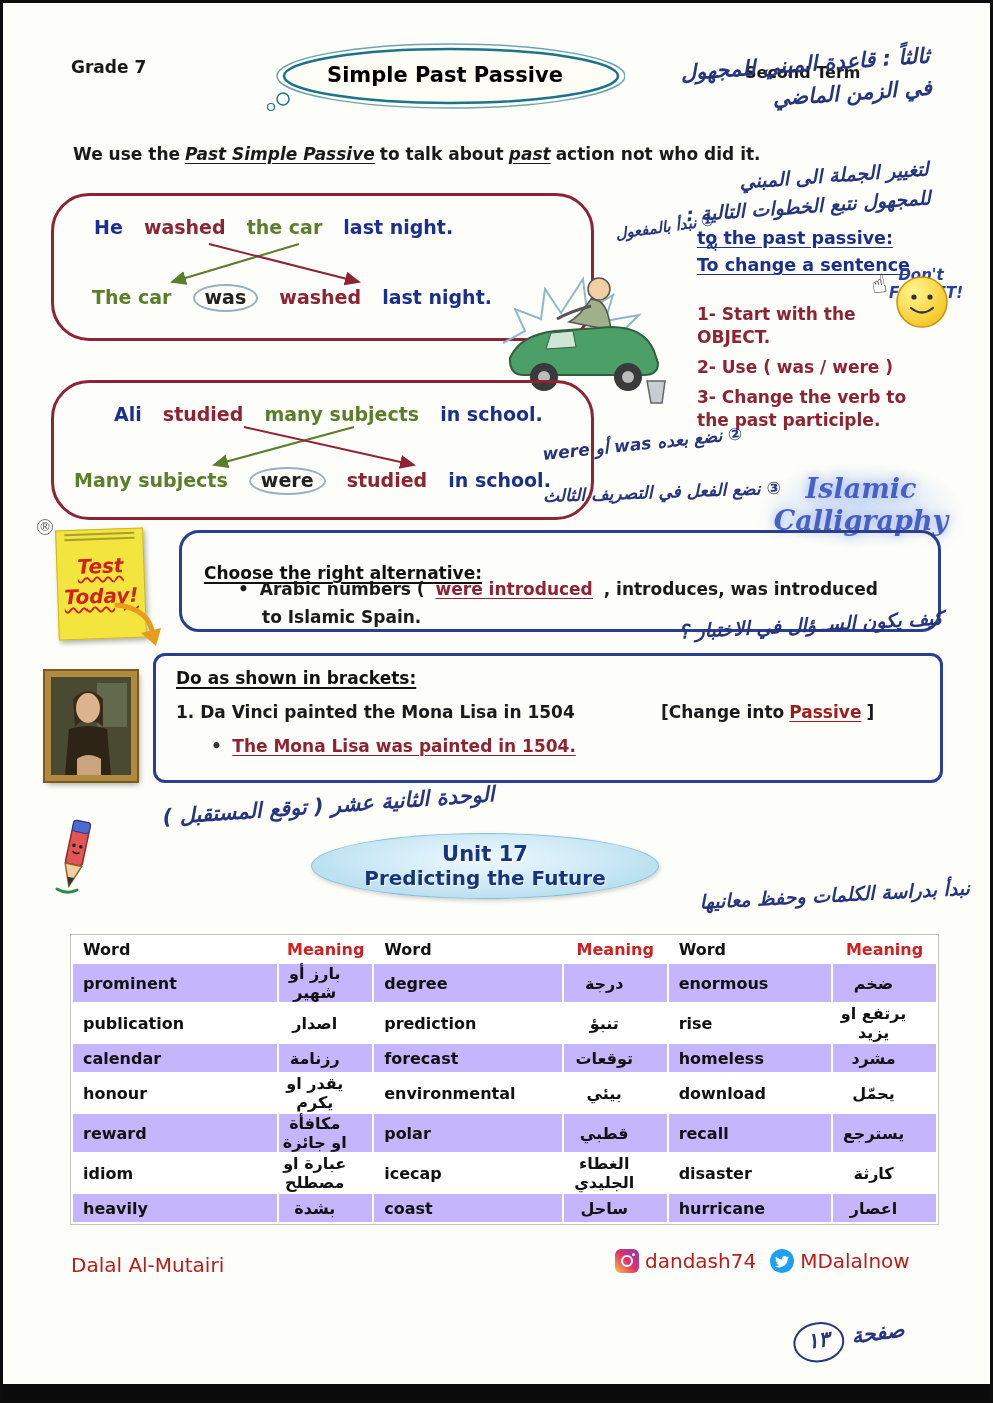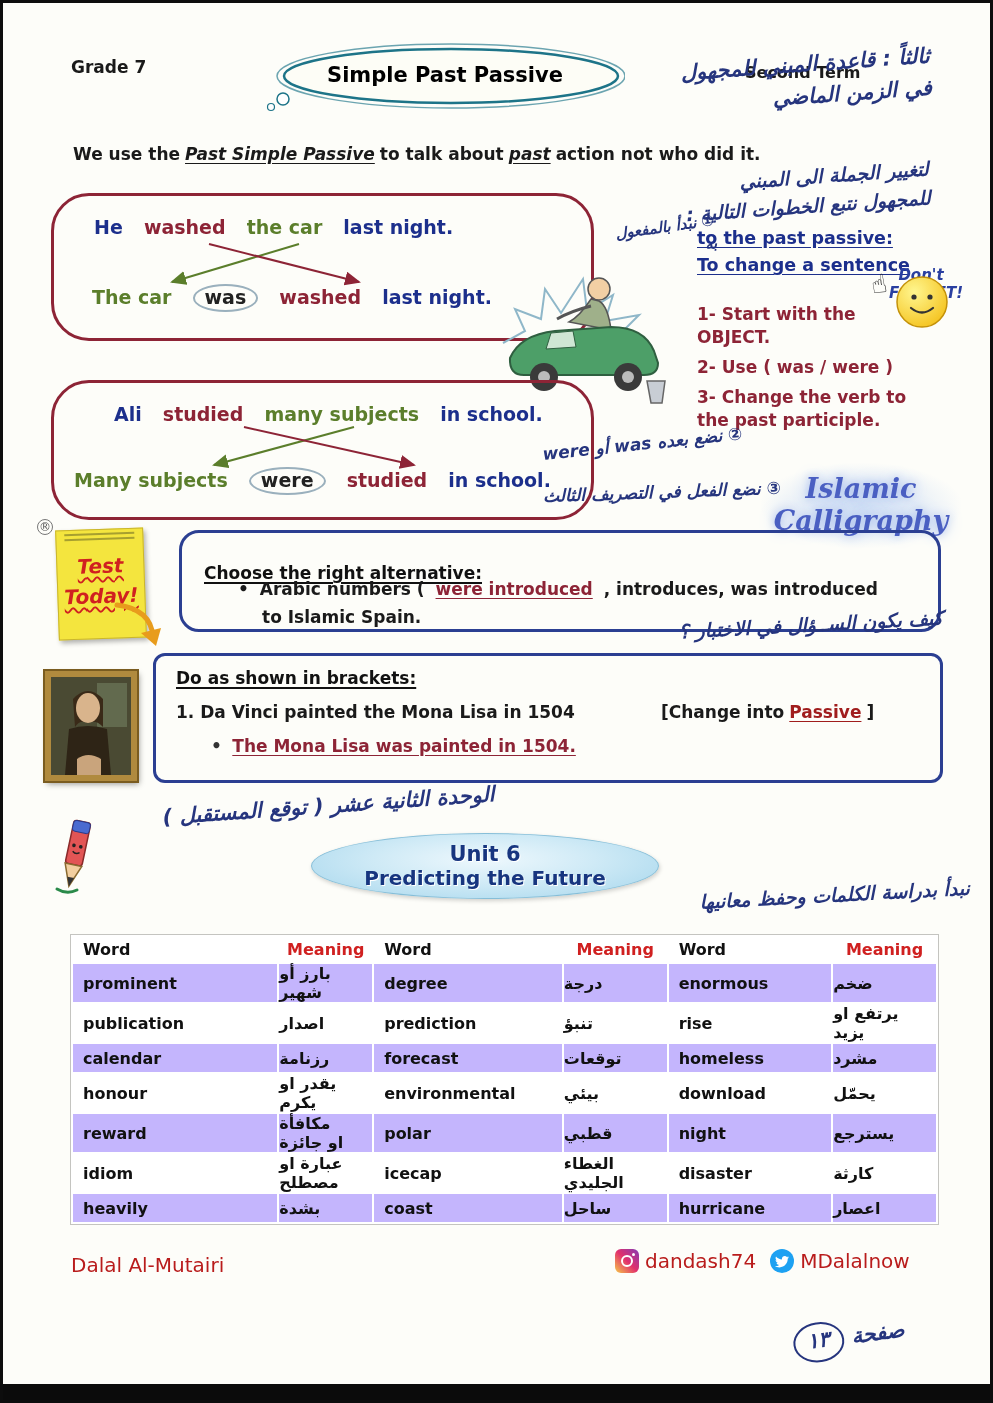--- a/index.html
+++ b/index.html
@@ -52,21 +52,21 @@
   .banner div { font-weight:bold; color:#17357f; text-shadow:1px 1px 0 #fff; }
 
   
   table.vocab { border-collapse:collapse; width:867px; outline:1.5px solid #c4c4c0; background:#fff; }
   table.vocab th, table.vocab td { border:2px solid #fff; }
   table.vocab th { height:27px; font-size:16px; }
   table.vocab td { height:30px; font-size:16px; }
   th.word-head { text-align:left; padding-left:10px; color:#111; }
   th.meaning-head { text-align:center; color:#d02020; }
   td.word-cell { text-align:left; padding-left:10px; font-weight:600; color:#111; }
-  td.meaning-cell { text-align:left; padding-right:22px; direction:rtl; font-weight:bold; color:#111;
+  td.meaning-cell { text-align:center; padding-right:22px; direction:rtl; font-weight:bold; color:#111;
                     font-family:"DejaVu Sans",sans-serif; font-size:15.5px; }
   tr.stripe { background:#c4b5fd; }
 
   .footer-txt { font-size:20px; color:#b91c1c; }
   .social { display:flex; align-items:center; gap:6px; }
   .badge-txt { font-size:15px; font-weight:bold; font-style:italic; color:#2a3fa0; text-align:center; line-height:1.2;margin-top:17px; }
 
   .bottom-bar { position:absolute; left:0; bottom:0; width:100%; height:16px; background:#0b0b0b; }
   .reg { font-size:12px; color:#555; border:1px solid #777; border-radius:50%; width:16px; height:16px;
          display:flex; align-items:center; justify-content:center; }
@@ -269,21 +269,21 @@
       <path d="M28 50 L45 50 L36.5 72 Z" fill="#f2cfa0" stroke="#8a6a30" stroke-width="1.5"></path>
       <path d="M33 63 L40 63 L36.5 72 Z" fill="#333"></path>
       <circle cx="33" cy="31" r="1.8" fill="#222"></circle>
         <circle cx="40" cy="31" r="1.8" fill="#222"></circle>
       <path d="M33 37 Q36.5 40 40 37" stroke="#222" stroke-width="1.5" fill="none"></path>
     </g>
     <path d="M18 74 Q28 80 38 75" stroke="#2a8a4a" stroke-width="3" fill="none" stroke-linecap="round"></path>
   </svg>
 
   <div class="abs banner" style="left:308px; top:830px; width:348px; height:66px;">
-    <div style="font-size:21px; margin-top:8px;">Unit 6</div>
+    <div style="font-size:21px; margin-top:8px;">Unit 17</div>
     <div style="font-size:20px;">Predicting the Future</div>
   </div>
 
   <div class="abs hand" style="left:532px; top:882px; width:435px; font-size:19px; transform:rotate(-3deg);">نبدأ بدراسة الكلمات وحفظ معانيها</div>
 
   <table class="vocab abs" style="left:68px; top:932px;">
     <colgroup>
       <col style="width:207px">
         <col style="width:95px">
         <col style="width:190px">
@@ -332,21 +332,21 @@
           <td class="word-cell">environmental</td>
           <td class="meaning-cell">بيئي</td>
           <td class="word-cell">download</td>
           <td class="meaning-cell">يحمّل</td>
         </tr>
         <tr class="stripe">
           <td class="word-cell">reward</td>
           <td class="meaning-cell">مكافأة او جائزة</td>
           <td class="word-cell">polar</td>
           <td class="meaning-cell">قطبي</td>
-          <td class="word-cell">night</td>
+          <td class="word-cell">recall</td>
           <td class="meaning-cell">يسترجع</td>
         </tr>
         <tr>
           <td class="word-cell">idiom</td>
           <td class="meaning-cell">عبارة او مصطلح</td>
           <td class="word-cell">icecap</td>
           <td class="meaning-cell">الغطاء الجليدي</td>
           <td class="word-cell">disaster</td>
           <td class="meaning-cell">كارثة</td>
         </tr>

